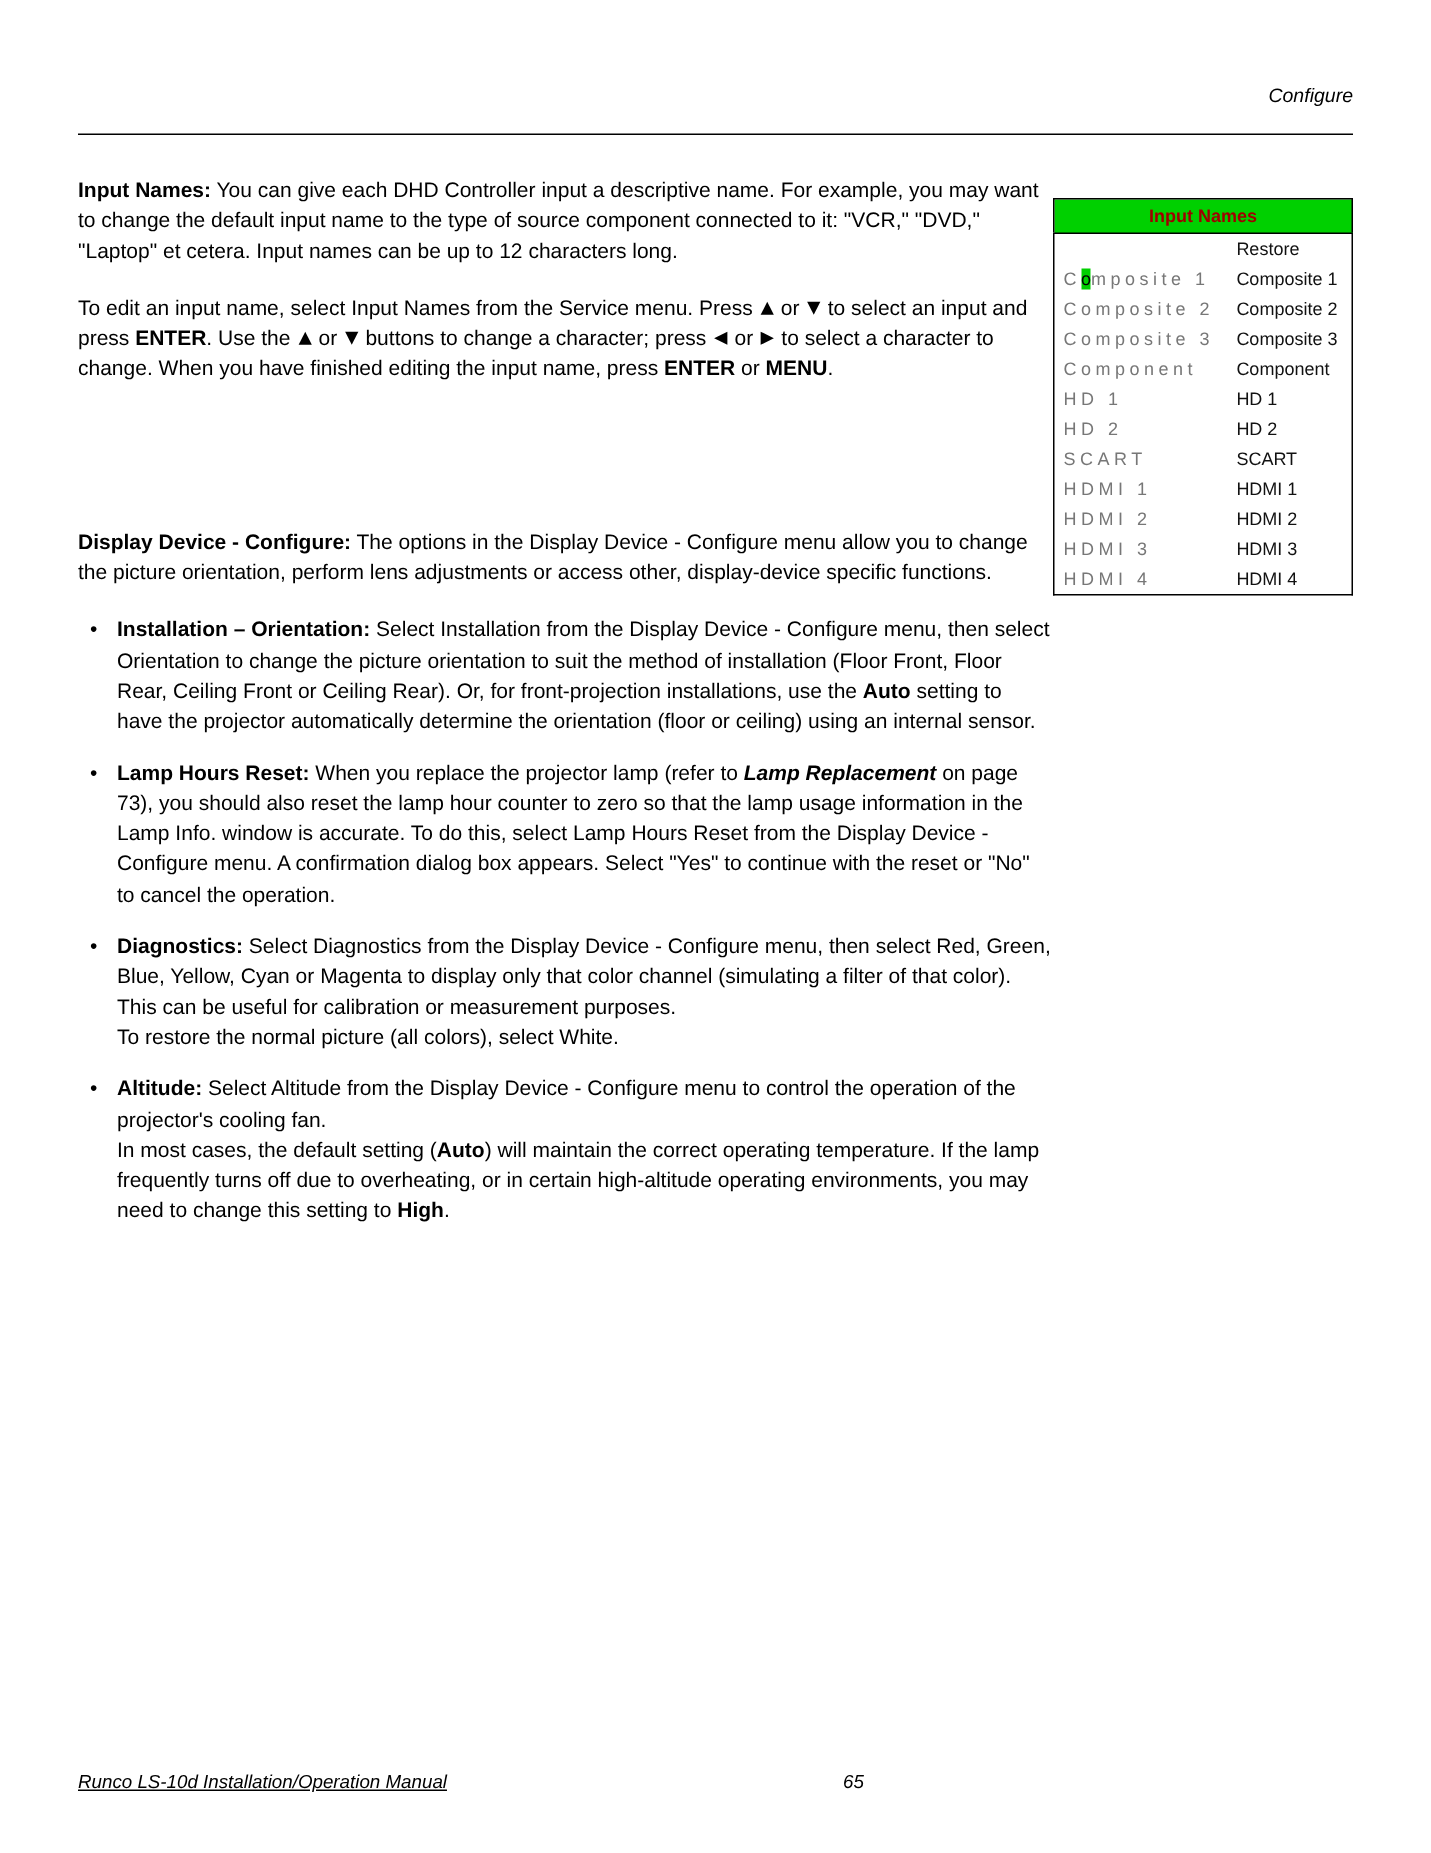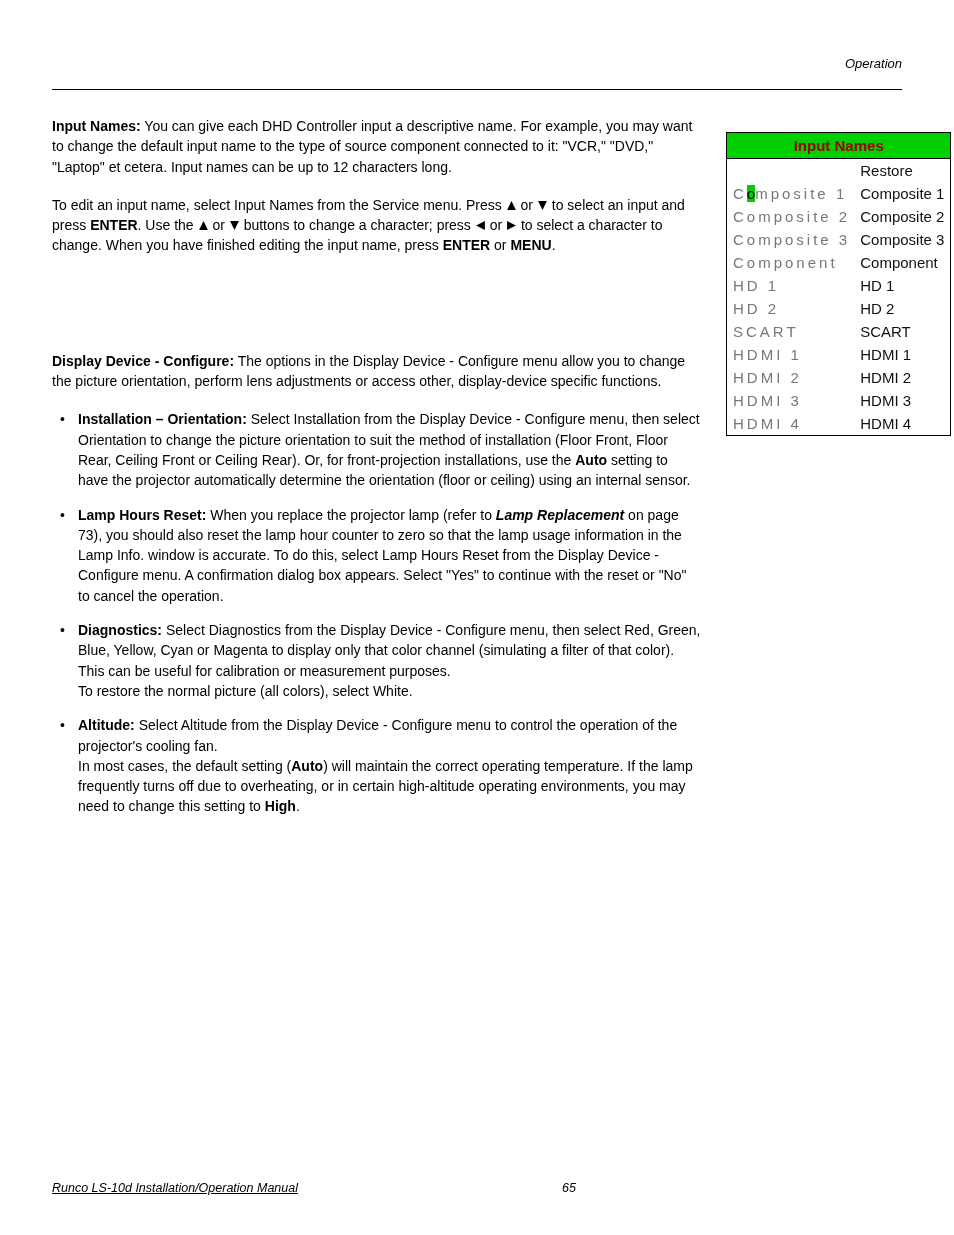--- a/index.html
+++ b/index.html
@@ -36,22 +36,21 @@
   .italic-bold { font-weight: bold; font-style: italic; }
   .arrow-icon {
     display: inline-block;
     vertical-align: -1px;
   }
   .arrow-icon svg { width: 11px; height: 11px; display: block; }
   .menu-table {
     border: 1px solid #000;
     border-collapse: collapse;
     width: 100%;
-    font-size: 15px;
-    margin-left: 24px;
+    font-size: 12px;
   }
   .menu-table th {
     background: #00d000;
     color: #a00000;
     font-weight: bold;
     text-align: center;
     padding: 4px 0 4px 0;
     border-bottom: 1px solid #000;
   }
   .menu-table tr:nth-child(2) td:first-child { }
@@ -94,21 +93,21 @@
     font-style: italic;
     font-size: 12.5px;
     display: flex;
   }
   .footer .ftitle { flex: 0 0 auto; text-decoration: underline; }
   .footer .fpage { margin-left: 264px; }
 </style>
 </head>
 <body>
 
-<div class="header-area">Operation</div>
+<div class="header-area">Configure</div>
 <hr class="hr">
 
 <div class="content-wrap">
   <div class="left-col">
 
     <p class="para">
       <span class="bold">Input Names:</span><span> You can give each DHD Controller input a descriptive name. For example, you may want to change the default input name to the type of source component connected to it: "VCR," "DVD," "Laptop" et cetera. Input names can be up to 12 characters long.</span>
     </p>
 
     <p class="para">

